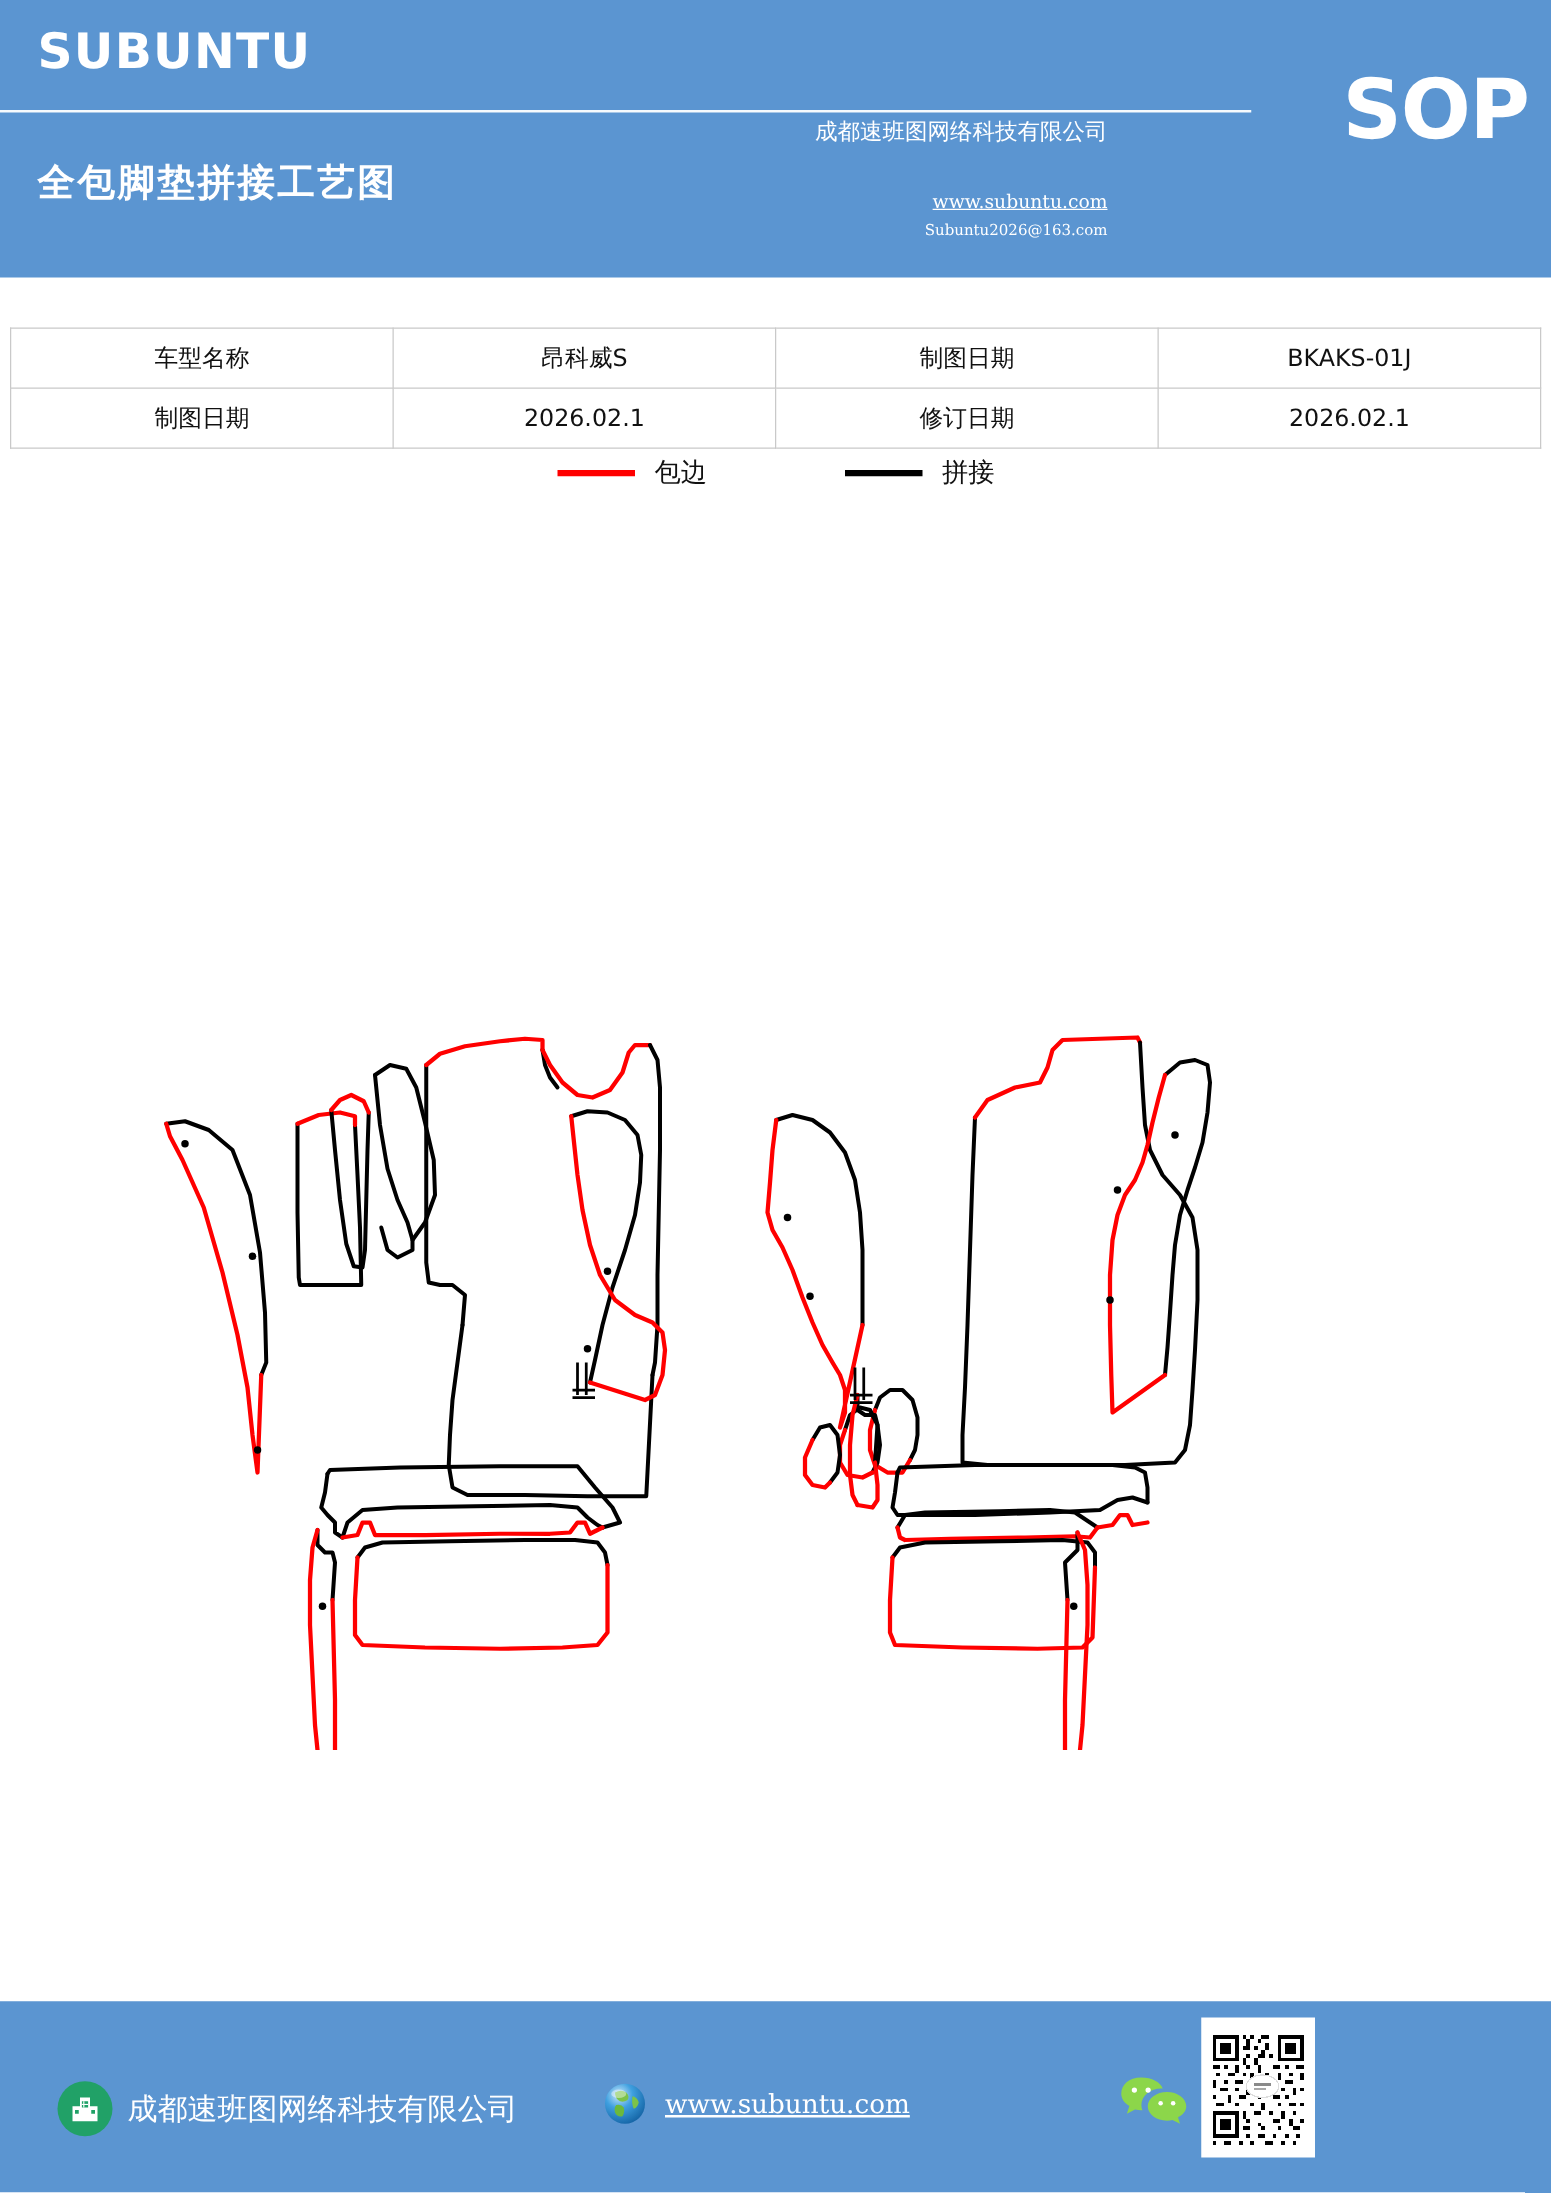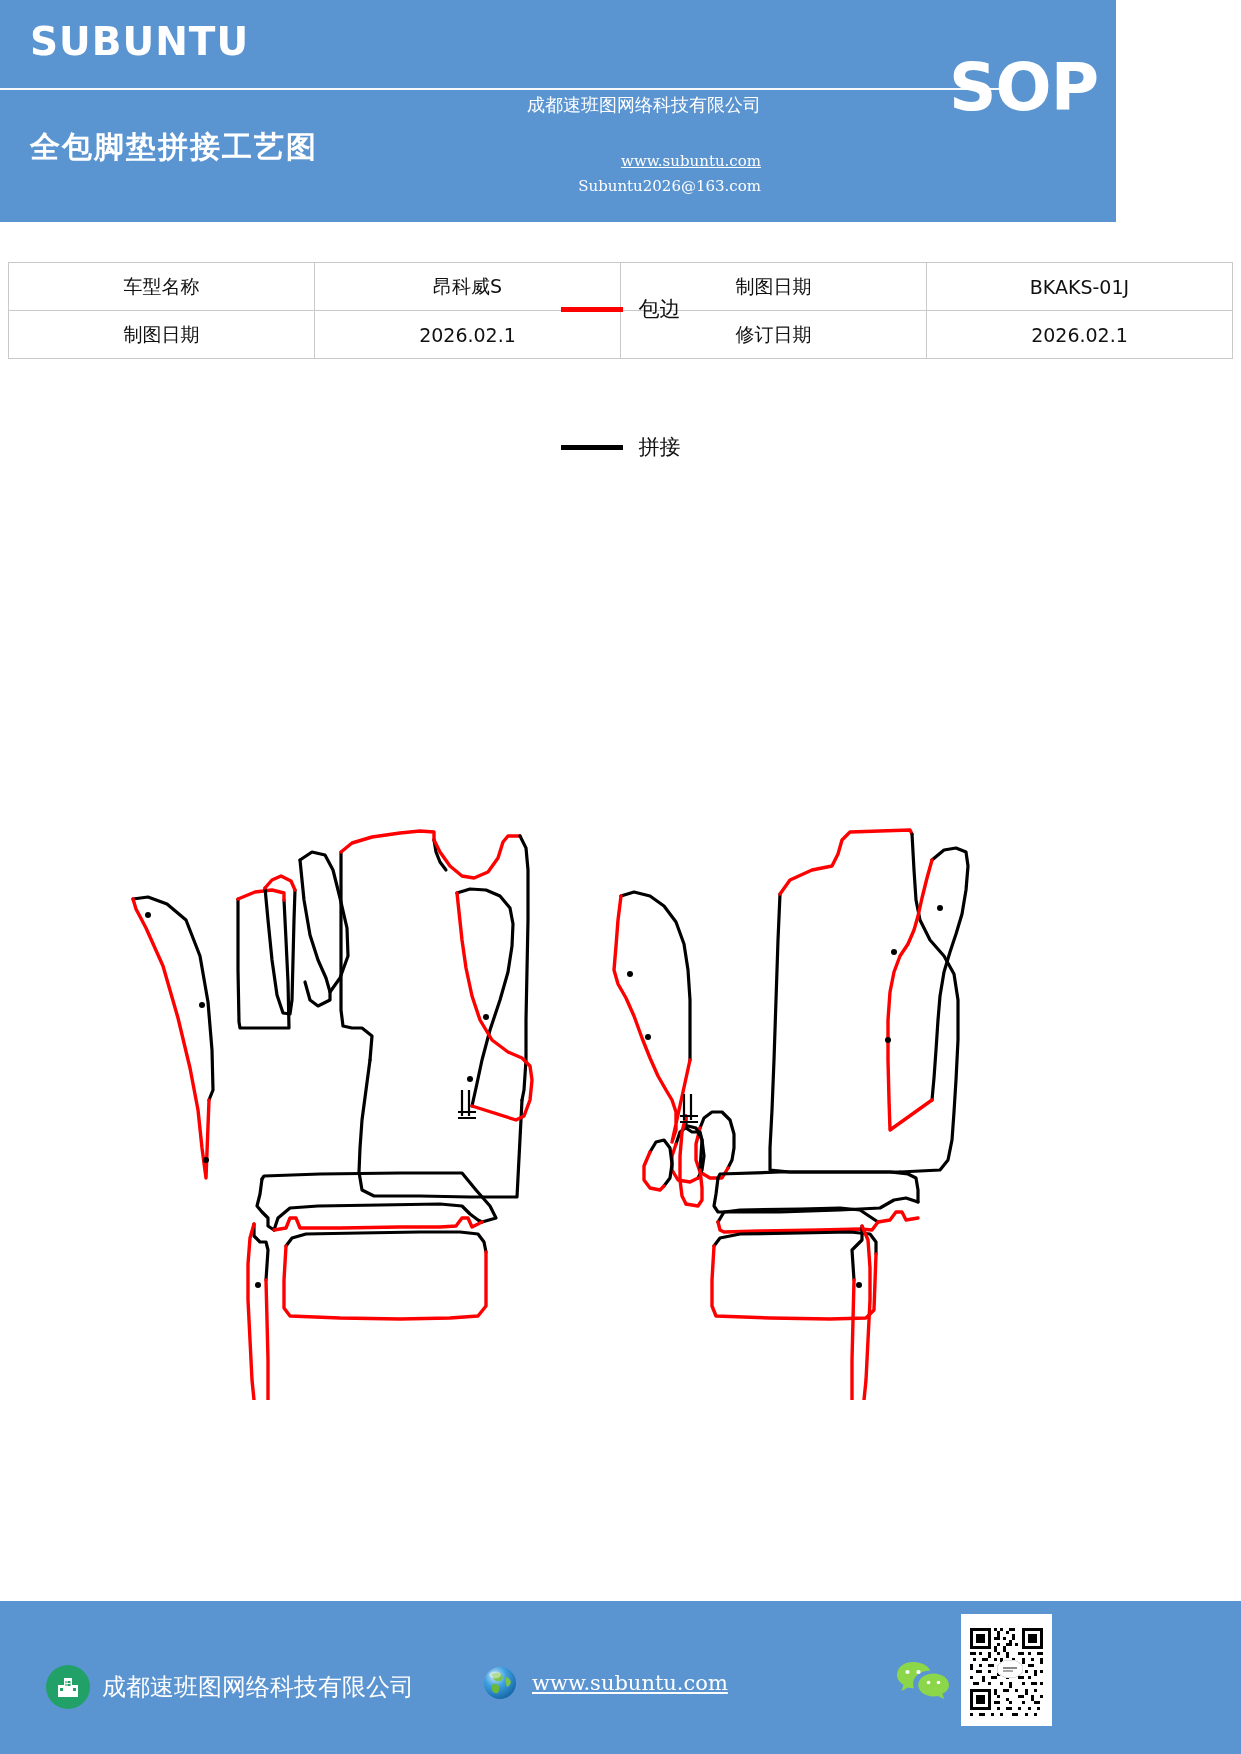--- a/index.html
+++ b/index.html
@@ -12,21 +12,21 @@
     height: 1754px;
     position: relative;
     font-family: "Liberation Sans", sans-serif;
     overflow: hidden;
   }
 
   
   .header {
     position: absolute;
     left: 0; top: 0;
-    width: 1116px; height: 222px;
+    width: 1241px; height: 222px;
     background: #5b95d1;
   }
   .brand {
     position: absolute;
     left: 30px; top: 22px;
     font-family: "DejaVu Sans", sans-serif;
     font-weight: 700;
     font-size: 39px;
     letter-spacing: 1px;
     color: #ffffff;
@@ -73,21 +73,21 @@
     font-family: "DejaVu Serif", serif;
     font-size: 15px;
     color: #ffffff;
     text-decoration: underline;
     white-space: nowrap;
   }
   .head-mail {
     position: absolute;
     right: 355px; top: 177px;
     font-family: "DejaVu Serif", serif;
-    font-size: 15px;
+    font-size: 12px;
     color: #ffffff;
     white-space: nowrap;
   }
 
   
   .info-table {
     position: absolute;
     left: 8px; top: 226px;
     width: 1225px;
     border-collapse: collapse;
@@ -110,21 +110,20 @@
   
   .legend {
     position: absolute;
     left: 0; top: 358px;
     width: 1241px;
     height: 40px;
     display: flex;
     justify-content: center;
     align-items: center;
     gap: 110px;
-    flex-direction: column;
   }
   .legend-item {
     display: flex;
     align-items: center;
     gap: 16px;
   }
   .swatch {
     display: block;
     width: 62px;
     height: 5px;

